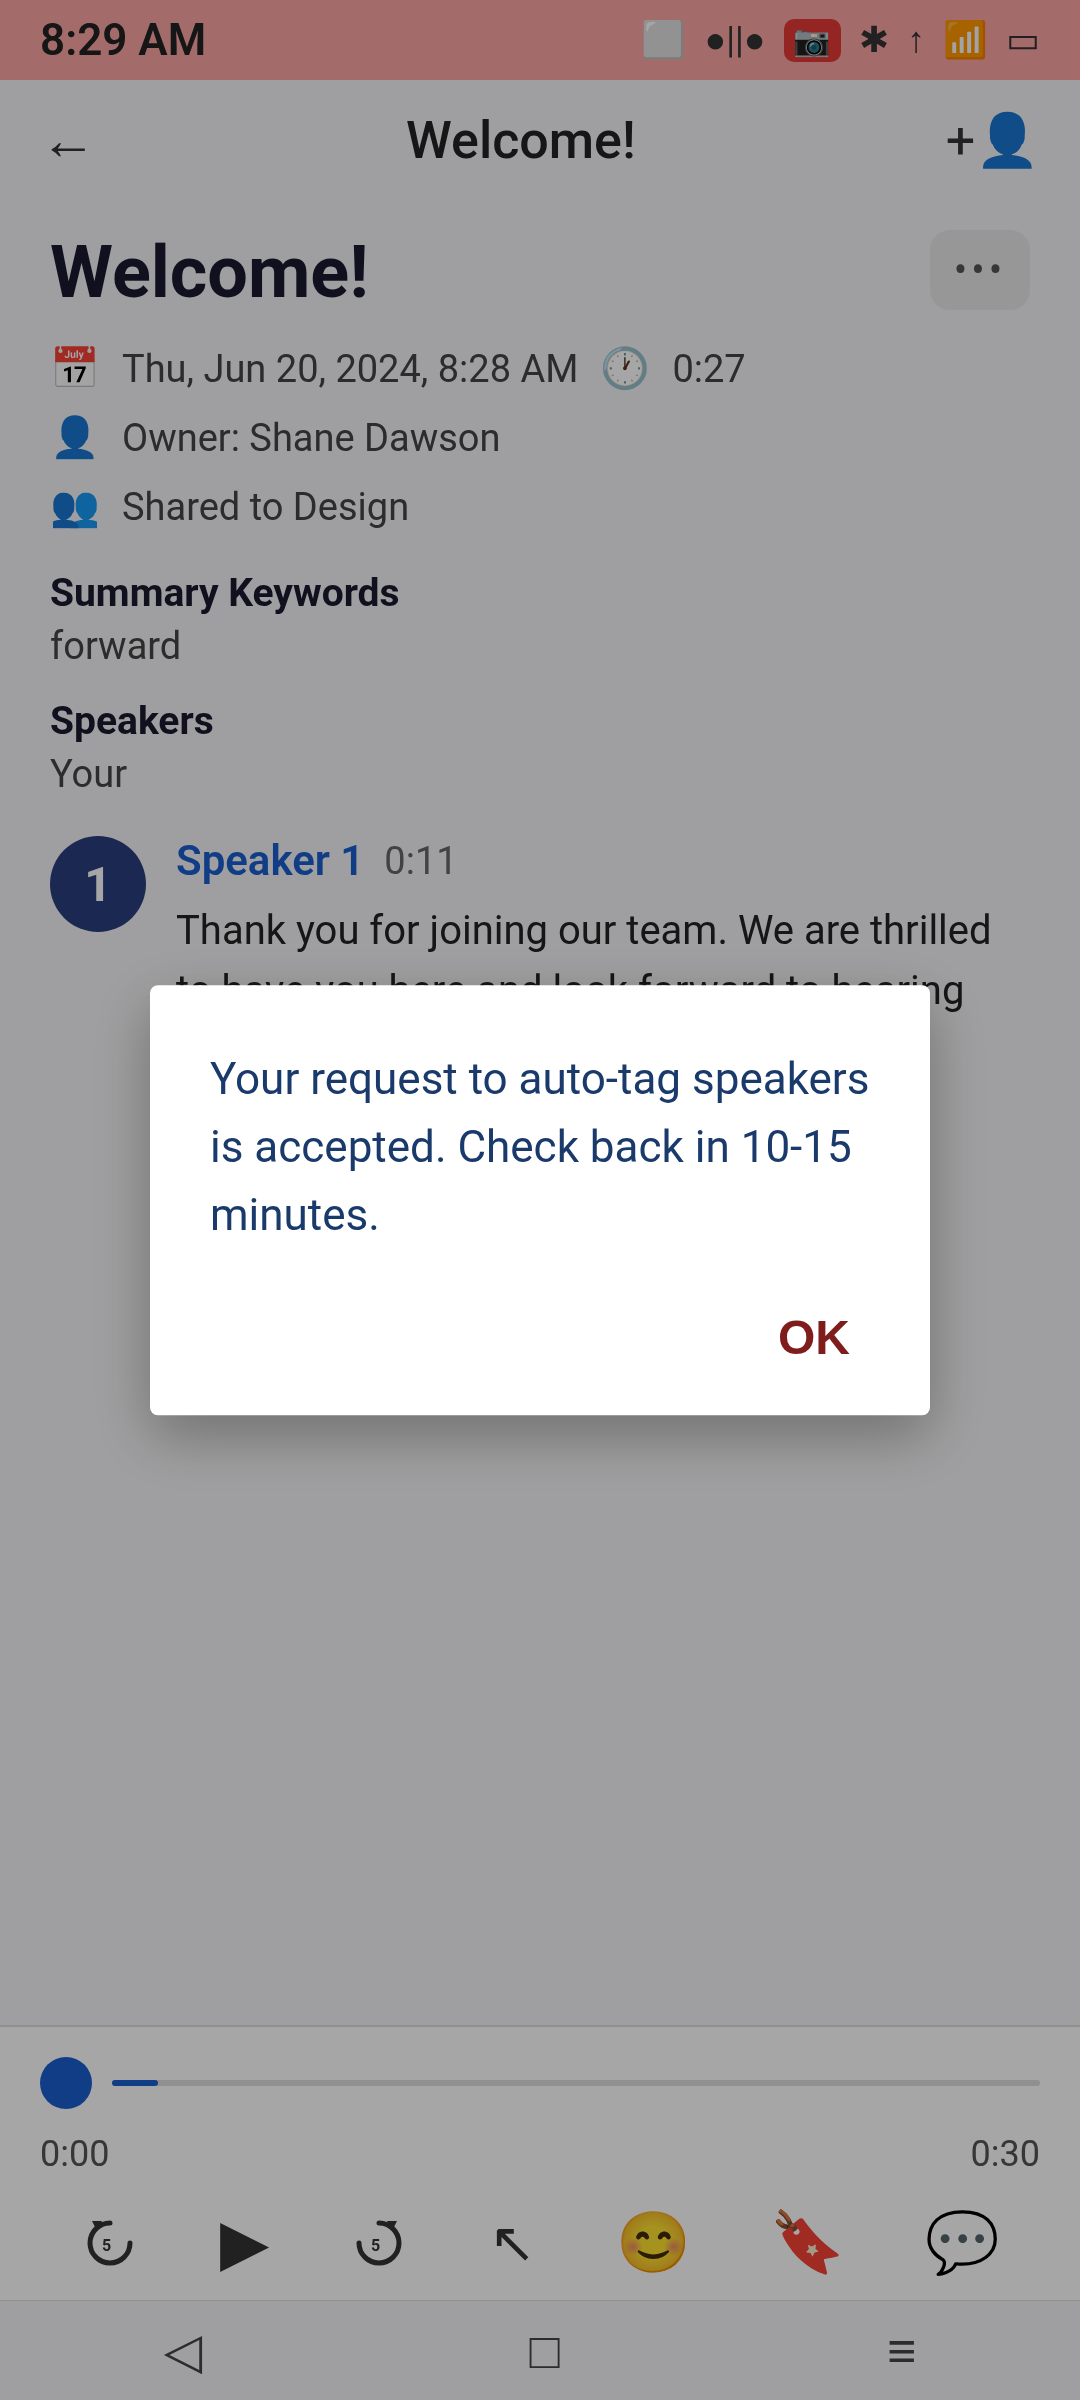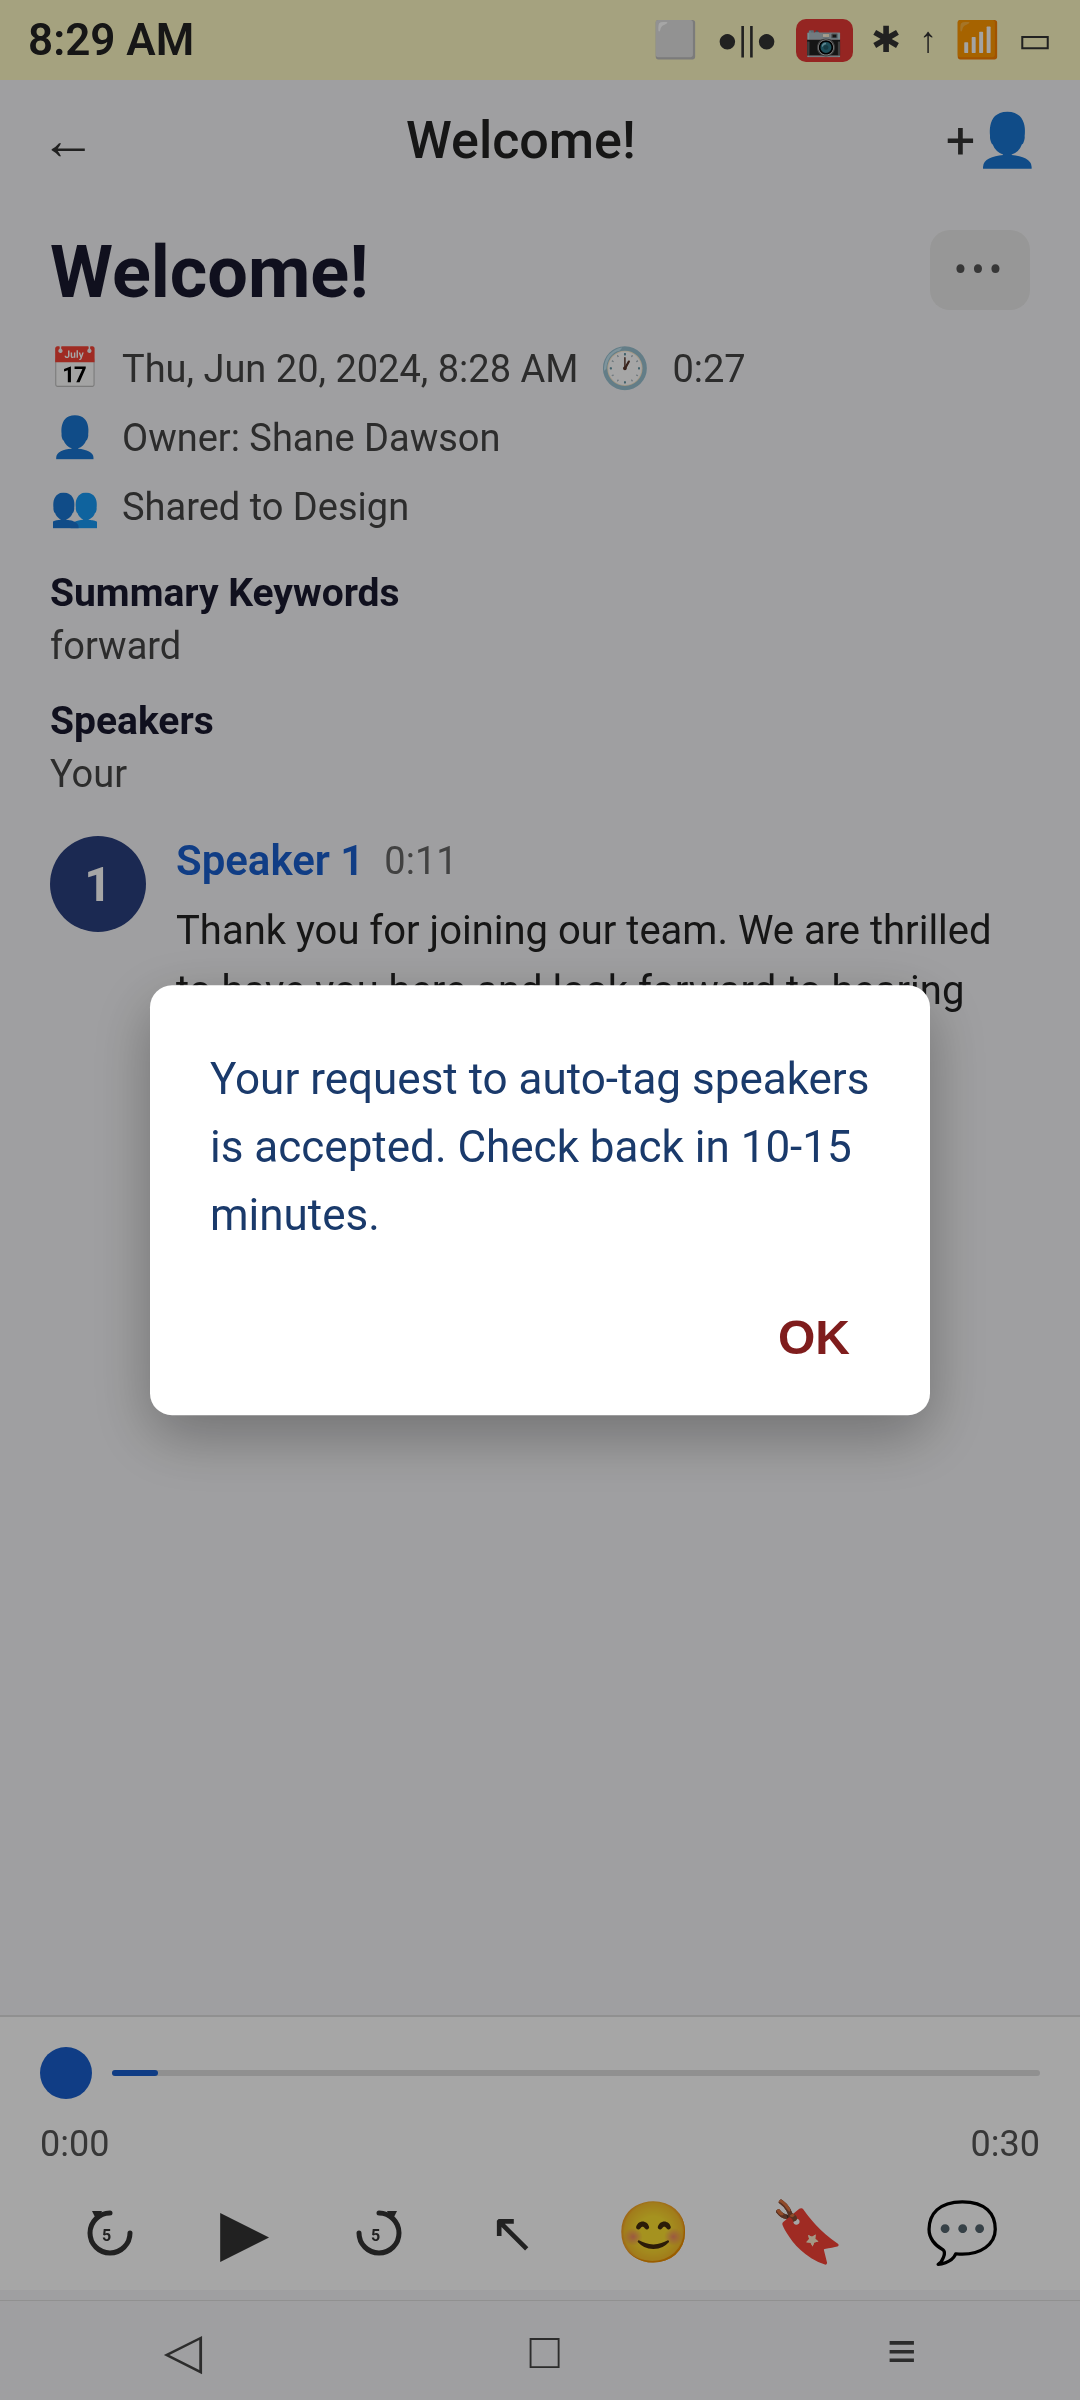--- a/index.html
+++ b/index.html
@@ -11,25 +11,25 @@
       background: #f0f0f0;
       font-family: 'Roboto', Arial, sans-serif;
       overflow: hidden;
       position: relative;
     }
 
     
     .status-bar {
       width: 100%;
       height: 80px;
-      background: #fef9c3;
+      background: #fca5a5;
       display: flex;
       align-items: center;
       justify-content: space-between;
-      padding: 0 28px;
+      padding: 0 40px;
       position: relative;
       z-index: 1;
     }
     .status-time {
       font-size: 44px;
       font-weight: 600;
       color: #222;
     }
     .status-icons {
       display: flex;
@@ -217,21 +217,21 @@
       text-align: center;
       font-size: 40px;
       color: #888;
       margin-top: 50px;
       padding-bottom: 20px;
     }
 
     
     .audio-player {
       position: fixed;
-      bottom: 110px;
+      bottom: 100px;
       left: 0;
       width: 1080px;
       background: white;
       border-top: 2px solid #ddd;
       padding: 30px 40px 20px 40px;
     }
     .progress-container {
       display: flex;
       align-items: center;
       gap: 20px;
@@ -311,21 +311,21 @@
     }
 
     
     .dialog {
       position: fixed;
       top: 50%;
       left: 50%;
       transform: translate(-50%, -50%);
       width: 780px;
       background: white;
-      border-radius: 22px;
+      border-radius: 8px;
       padding: 60px 60px 40px 60px;
       z-index: 200;
       box-shadow: 0 20px 60px rgba(0,0,0,0.3);
     }
     .dialog-message {
       font-size: 44px;
       line-height: 1.55;
       color: #1a3a6b;
       margin-bottom: 50px;
     }

